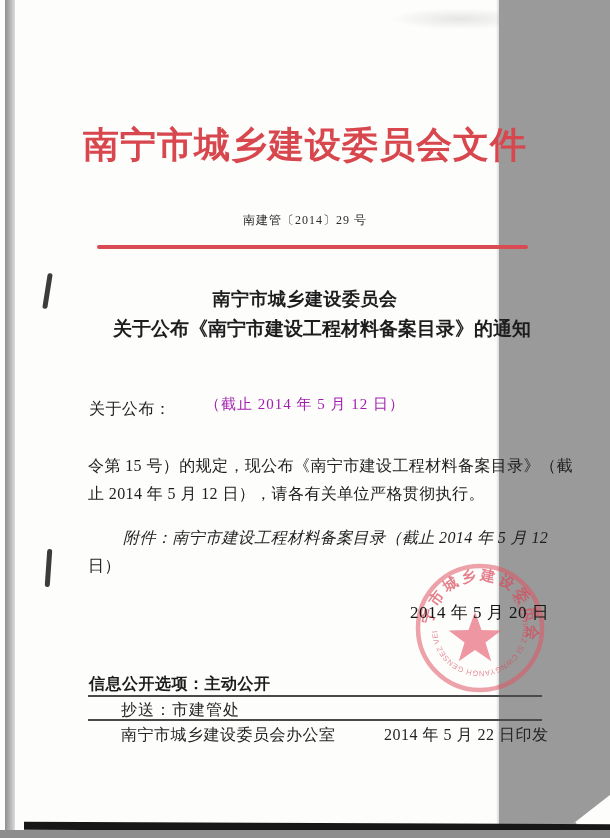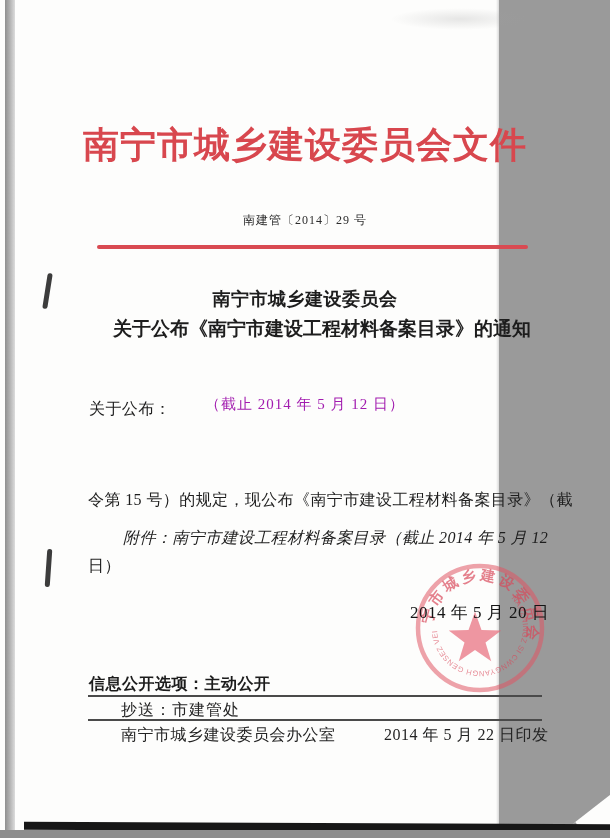--- a/index.html
+++ b/index.html
@@ -73,21 +73,21 @@
     font-size:15px;color:#a21caf;white-space:nowrap;letter-spacing:1px;margin-top:44px;
   }
 
   
   .line{
     position:absolute;font-size:16px;color:#1e1e1e;white-space:nowrap;
     letter-spacing:.4px;
   }
   .salutation{left:89px;top:399px;}
   .p1{left:123px;top:428px;}
-  .p2{left:88px;top:456px;margin-top:34px;}
+  .p2{left:88px;top:456px;}
   .p3{left:88px;top:484px;}
   .a1{left:123px;top:528px;font-style:italic;}
   .a2{left:88px;top:556px;}
 
   
   .seal{
     position:absolute;left:405px;top:553px;width:150px;height:150px;
     opacity:.88;
   }
   .sign-date{
@@ -127,20 +127,21 @@
   <div class="org-title">南宁市城乡建设委员会文件</div>
   <div class="doc-number">南建管〔2014〕29 号</div>
   <div class="red-rule"></div>
 
   <div class="subject-org">南宁市城乡建设委员会</div>
   <div class="subject-main">关于公布《南宁市建设工程材料备案目录》的通知</div>
   <div class="subject-date">（截止 2014 年 5 月 12 日）</div>
 
   <div class="line salutation">关于公布：</div>
   <div class="line p2">令第 15 号）的规定，现公布《南宁市建设工程材料备案目录》（截</div>
+  <div class="line p3">止 2014 年 5 月 12 日），请各有关单位严格贯彻执行。</div>
   <div class="line a1">附件：南宁市建设工程材料备案目录（截止 2014 年 5 月 12</div>
   <div class="line a2">日）</div>
 
   <svg class="seal" viewBox="0 0 150 150" xmlns="http://www.w3.org/2000/svg">
     <defs>
       <path id="ringCn" d="M 27,75 A 48,48 0 1 1 123,75 A 48,48 0 1 1 27,75" fill="none"></path>
       <path id="ringLat" d="M 32,75 A 43,43 0 1 1 118,75 A 43,43 0 1 1 32,75" fill="none"></path>
     </defs>
     <circle cx="75" cy="75" r="62" fill="none" stroke="rgba(224,86,100,0.62)" stroke-width="4.5"></circle>
     <polygon transform="translate(70,86) scale(0.92)" points="0,-30 7.05,-9.71 28.53,-9.27 11.41,3.71 17.63,24.27 0,12 -17.63,24.27 -11.41,3.71 -28.53,-9.27 -7.05,-9.71" fill="rgba(230,92,108,0.72)"></polygon>

